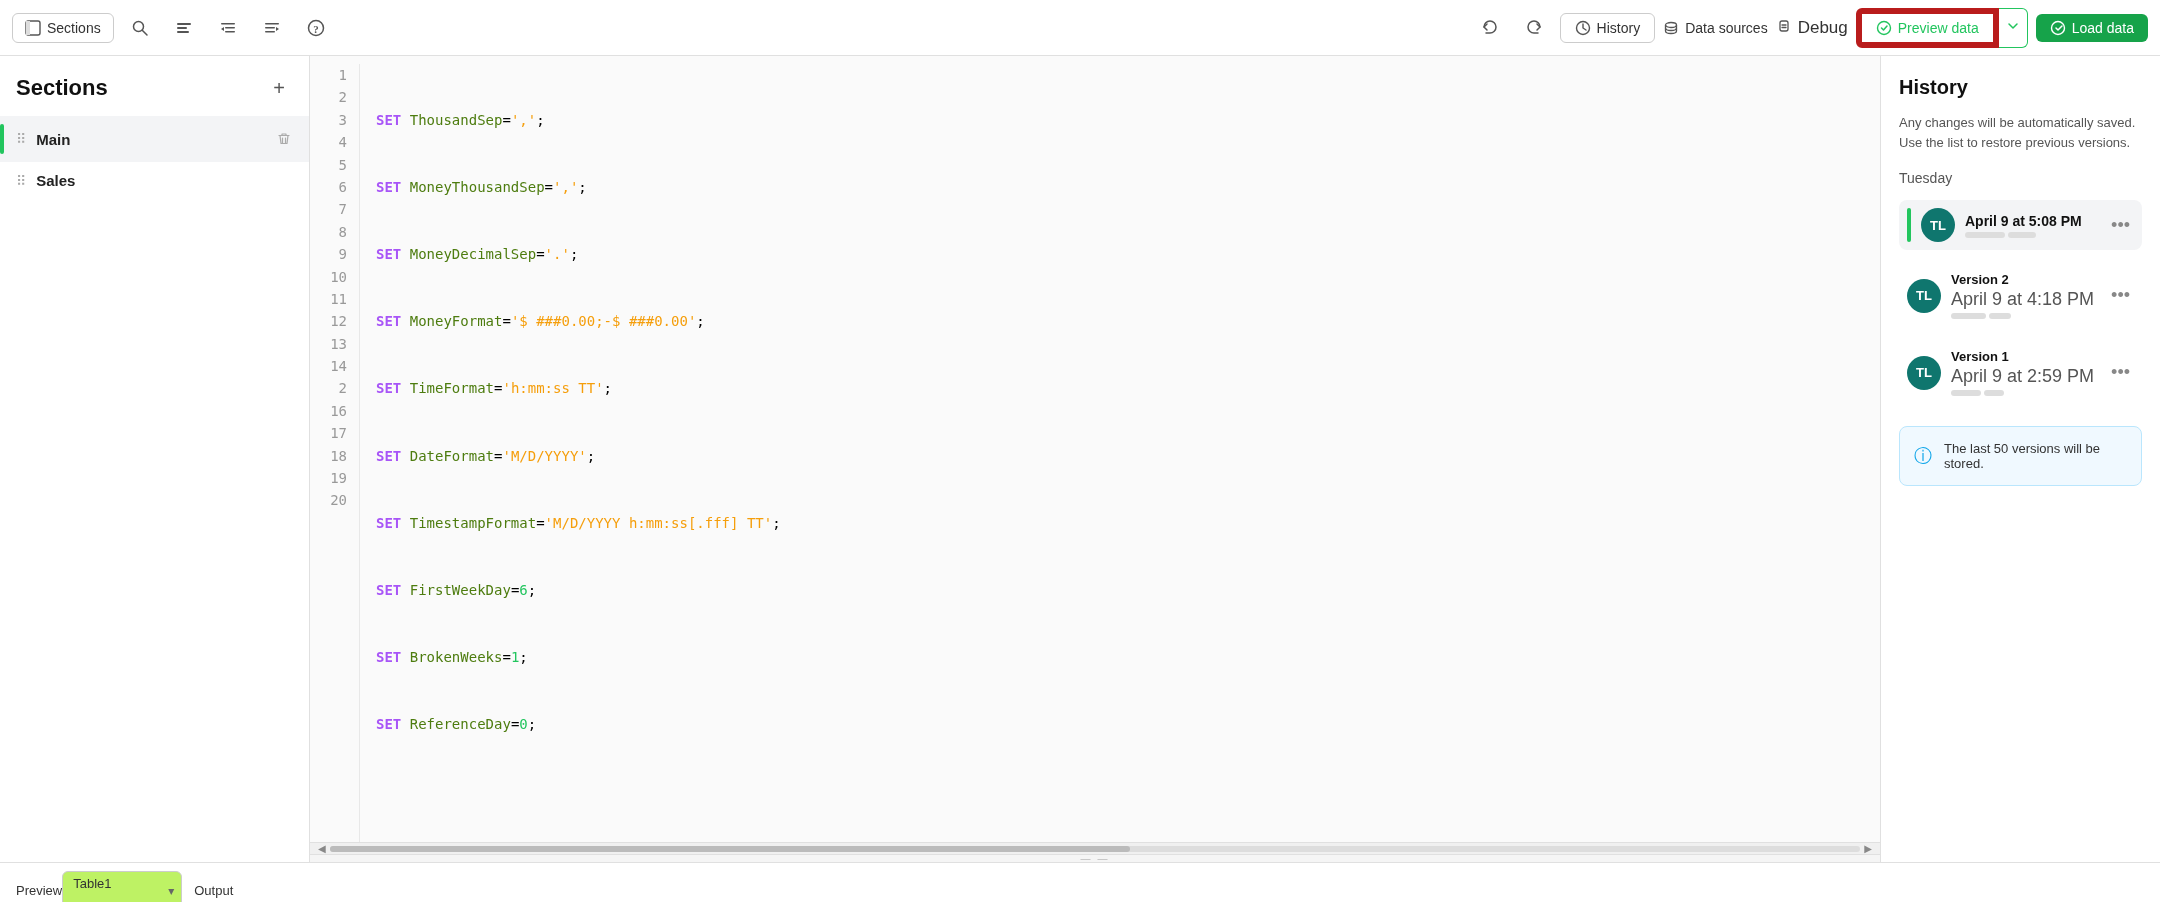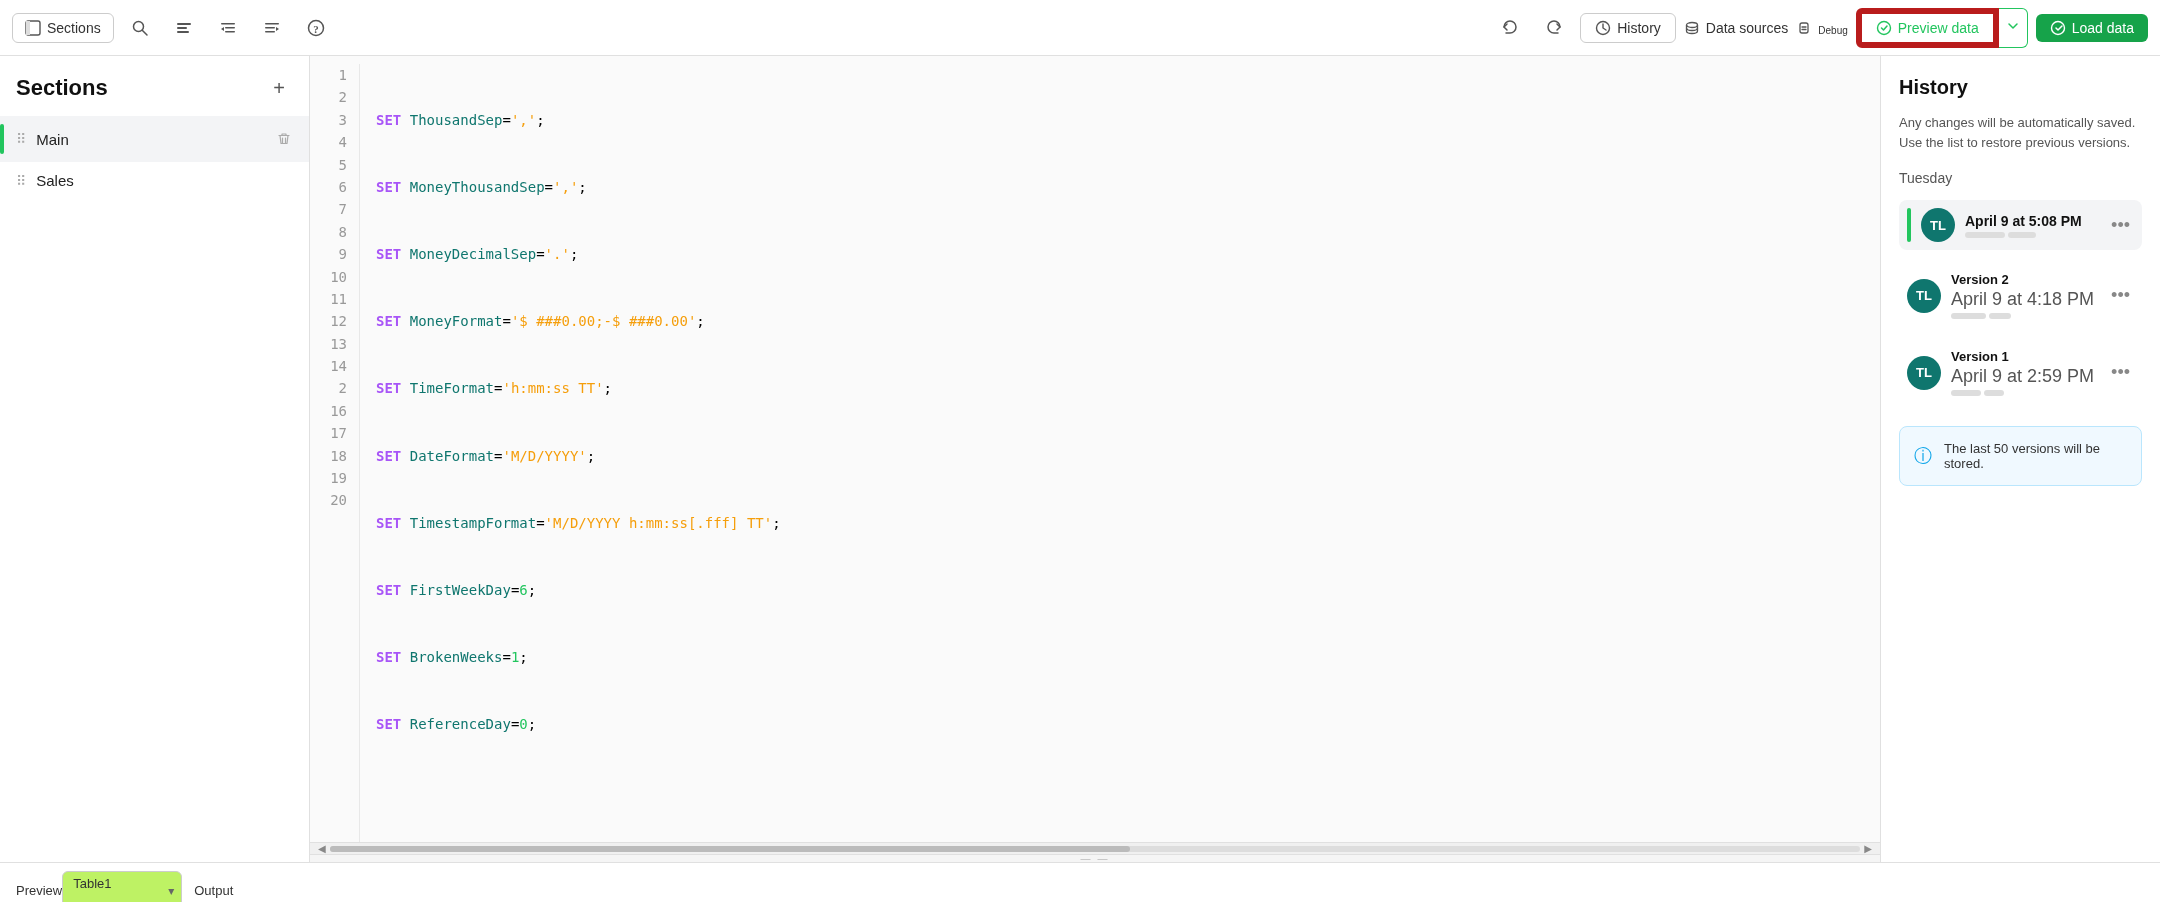--- a/index.html
+++ b/index.html
@@ -27,22 +27,22 @@
       display: flex; align-items: center; gap: 6px;
       border: 1px solid #ccc; border-radius: 6px; padding: 6px 14px;
       background: #fff; cursor: pointer; font-size: 14px; color: #333;
       font-weight: 500;
     }
     .datasources-btn {
       display: flex; align-items: center; gap: 6px;
       border: none; background: none; cursor: pointer; font-size: 14px; color: #333;
     }
     .debug-btn {
-      display: flex; align-items: flex-end; gap: 6px;
-      border: none; background: none; cursor: pointer; font-size: 10px; color: #333;
+      display: flex; align-items: flex-start; gap: 6px;
+      border: none; background: none; cursor: pointer; font-size: 17px; color: #333;
     }
     .preview-data-btn {
       display: flex; align-items: center; gap: 6px;
       border: 6px solid #b91c1c; border-radius: 6px 0 0 6px; padding: 6px 14px;
       background: #fff; cursor: pointer; font-size: 14px; color: #22c55e; font-weight: 500;
     }
     .preview-chevron-btn {
       border: 1px solid #22c55e; border-left: none; border-radius: 0 6px 6px 0; padding: 6px 8px;
       background: #fff; cursor: pointer; color: #22c55e;
     }
@@ -72,21 +72,21 @@
     .sidebar-item {
       display: flex; align-items: center; padding: 10px 12px;
       cursor: pointer; position: relative; gap: 6px;
     }
     .sidebar-item.active { background: #f3f4f6; }
     .sidebar-item-indicator {
       width: 4px; height: 30px; border-radius: 2px; background: #22c55e;
       position: absolute; left: 0;
     }
     .drag-handle { color: #aaa; font-size: 14px; cursor: grab; padding: 0 4px; }
-    .sidebar-item-label { flex: 1; font-size: 15px; color: #222; font-weight: 400; }
+    .sidebar-item-label { flex: 1; font-size: 15px; color: #222; font-weight: 700; }
     .sidebar-delete-btn {
       width: 26px; height: 26px; border: none; background: none; cursor: pointer;
       color: #aaa; font-size: 16px; display: flex; align-items: center; justify-content: center;
       border-radius: 4px;
     }
 
     
     .editor-area {
       flex: 1; display: flex; flex-direction: column; overflow: hidden; background: #fafafa;
     }
@@ -96,21 +96,21 @@
       line-height: 1.6; padding: 8px 0; min-height: 100%;
     }
     .line-numbers {
       min-width: 50px; padding: 0 12px; text-align: right; color: #999;
       user-select: none; border-right: 1px solid #e8e8e8; background: #fafafa;
     }
     .line-numbers div { line-height: 1.6; }
     .code-content { padding: 0 16px; flex: 1; white-space: pre; overflow-x: visible; }
     .code-content div { line-height: 1.6; }
     .kw { color: #a855f7; font-weight: 600; }
-    .prop { color: #0f766e; }
+    .prop { color: #4d7c0f; }
     .val { color: #f59e0b; }
     .num { color: #22c55e; }
     .scrollbar-x {
       height: 12px; background: #f0f0f0; border-top: 1px solid #e0e0e0;
       display: flex; align-items: center; padding: 0 4px;
     }
     .scrollbar-track { flex: 1; height: 6px; background: #ddd; border-radius: 3px; position: relative; }
     .scrollbar-thumb {
       position: absolute; left: 0; width: 800px; height: 6px;
       background: #bbb; border-radius: 3px;

